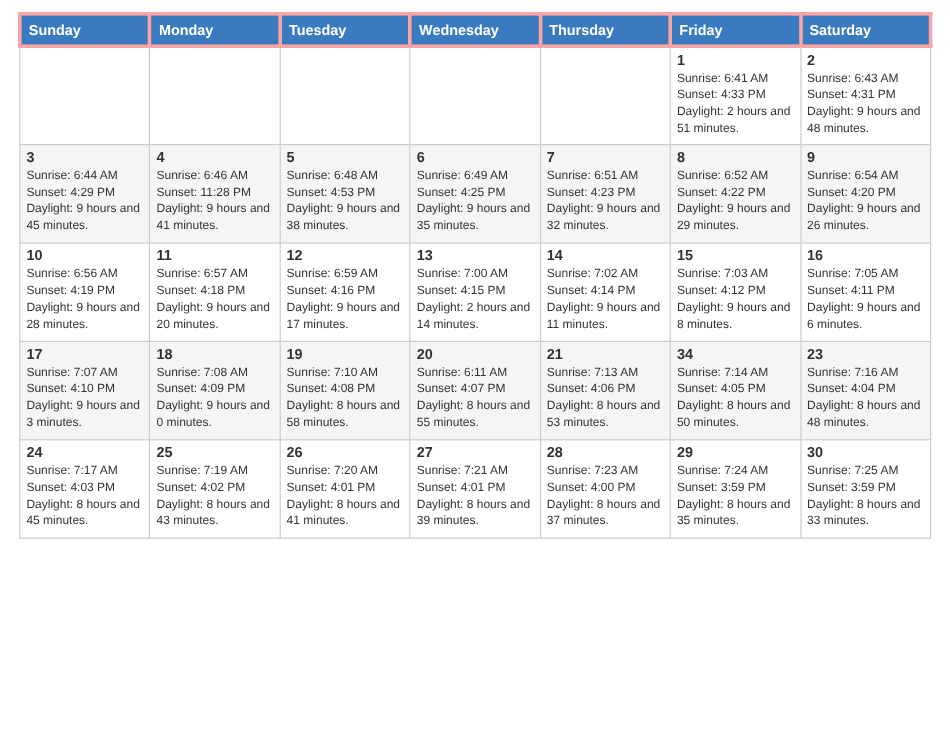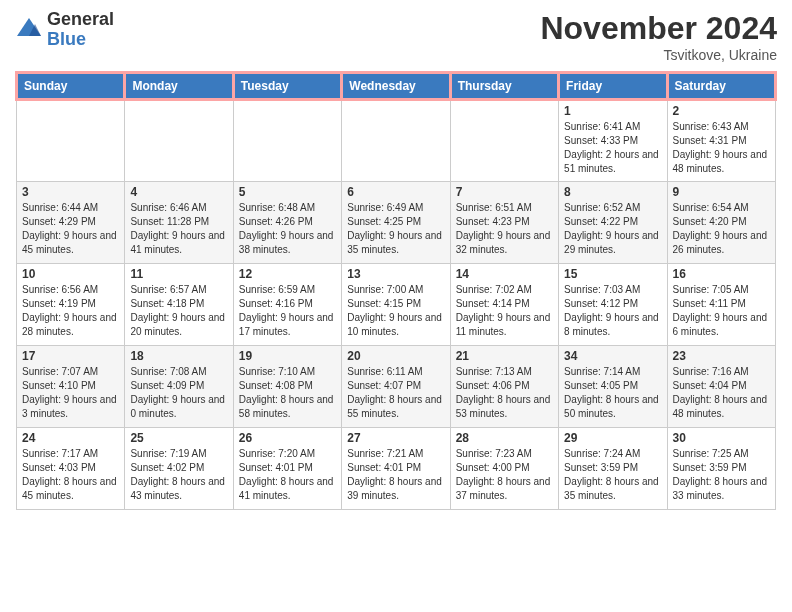--- a/index.html
+++ b/index.html
@@ -95,36 +95,20 @@
       color: #333;
     }
     .empty-cell {
       background: #fff !important;
     }
   </style>
 </head>
 <body>
 
 <div class="page">
-  <div class="header">
-    <div class="logo">
-      <svg class="logo-icon" viewBox="0 0 28 28">
-        <polygon points="14,2 26,20 2,20" fill="#3a7abf"></polygon>
-        <polygon points="20,8 26,20 14,20" fill="#1a4a8f" opacity="0.6"></polygon>
-      </svg>
-      <div class="logo-text">
-        <span class="logo-general">General</span>
-        <span class="logo-blue">Blue</span>
-      </div>
-    </div>
-    <div class="title-block">
-      <div class="month-title">November 2024</div>
-      <div class="location">Tsvitkove, Ukraine</div>
-    </div>
-  </div>
 
   <table class="calendar">
     <thead>
       <tr>
         <th>Sunday</th>
         <th>Monday</th>
         <th>Tuesday</th>
         <th>Wednesday</th>
         <th>Thursday</th>
         <th>Friday</th>
@@ -169,21 +153,21 @@
         <div class="day-info">
           <span>Sunrise: 6:46 AM</span><br>
           <span>Sunset: 11:28 PM</span><br>
           <span>Daylight: 9 hours and 41 minutes.</span>
         </div>
       </td>
           <td>
         <span class="day-number">5</span>
         <div class="day-info">
           <span>Sunrise: 6:48 AM</span><br>
-          <span>Sunset: 4:26 PM</span><br>
+          <span>Sunset: 4:53 PM</span><br>
           <span>Daylight: 9 hours and 38 minutes.</span>
         </div>
       </td>
           <td>
         <span class="day-number">6</span>
         <div class="day-info">
           <span>Sunrise: 6:49 AM</span><br>
           <span>Sunset: 4:25 PM</span><br>
           <span>Daylight: 9 hours and 35 minutes.</span>
         </div>
@@ -236,21 +220,21 @@
           <span>Sunrise: 6:59 AM</span><br>
           <span>Sunset: 4:16 PM</span><br>
           <span>Daylight: 9 hours and 17 minutes.</span>
         </div>
       </td>
           <td>
         <span class="day-number">13</span>
         <div class="day-info">
           <span>Sunrise: 7:00 AM</span><br>
           <span>Sunset: 4:15 PM</span><br>
-          <span>Daylight: 9 hours and 10 minutes.</span>
+          <span>Daylight: 2 hours and 14 minutes.</span>
         </div>
       </td>
           <td>
         <span class="day-number">14</span>
         <div class="day-info">
           <span>Sunrise: 7:02 AM</span><br>
           <span>Sunset: 4:14 PM</span><br>
           <span>Daylight: 9 hours and 11 minutes.</span>
         </div>
       </td>

